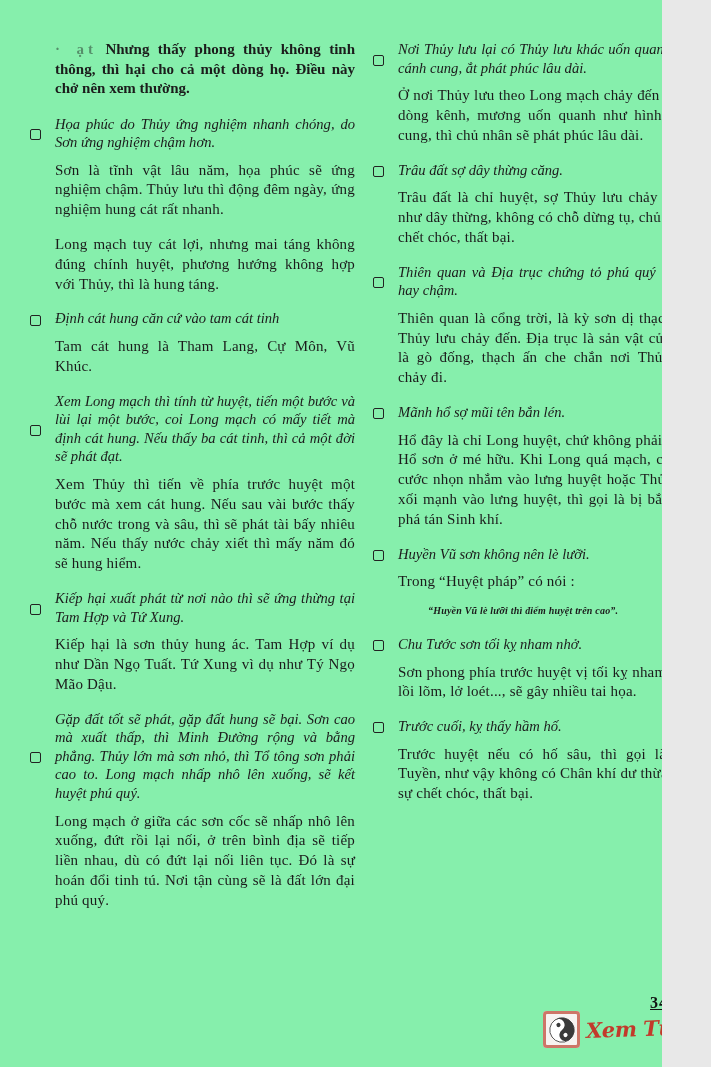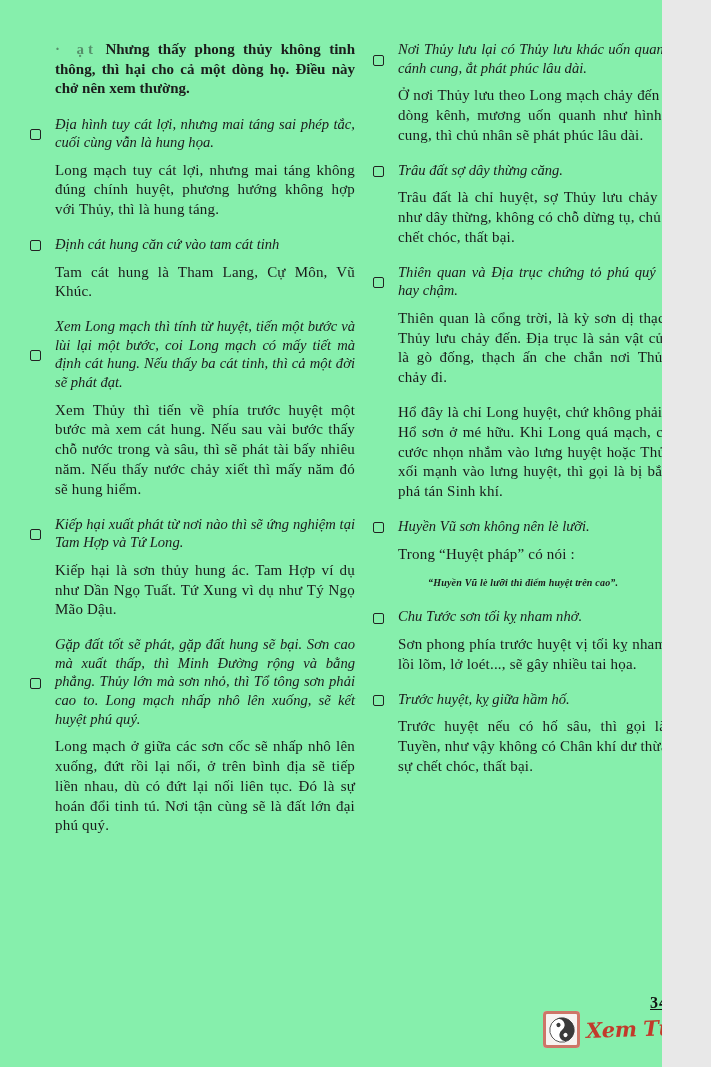--- a/index.html
+++ b/index.html
@@ -110,28 +110,31 @@
 
 <div class="page">
   <div class="columns">
 
     <div class="col">
       <div class="intro">
         <span class="smudge">· ạt</span>
         <span>Nhưng thấy phong thủy không tinh thông, thì hại cho cả một dòng họ. Điều này chở nên xem thường.</span>
       </div>
 
-
-      <div class="entry">
-        <div class="entry-head">
-          <span class="checkbox">
-              <span class="box"></span>
-            </span>
-          <div class="heading">Địa hình tuy cát lợi, nhưng mai táng sai phép tắc, cuối cùng vẫn là hung họa.</div>
-        </div>
+      <div class="entry">
+        <div class="entry-head">
+          <span class="checkbox">
+              <span class="box"></span>
+            </span>
+          <div class="heading">Họa phúc do Thủy ứng nghiệm nhanh chóng, do Sơn ứng nghiệm chậm hơn.</div>
+        </div>
+        <div class="para">Sơn là tĩnh vật lâu năm, họa phúc sẽ ứng nghiệm chậm. Thủy lưu thì động đêm ngày, ứng nghiệm hung cát rất nhanh.</div>
+      </div>
+
+      <div class="entry">
         <div class="para">Long mạch tuy cát lợi, nhưng mai táng không đúng chính huyệt, phương hướng không hợp với Thủy, thì là hung táng.</div>
       </div>
 
       <div class="entry">
         <div class="entry-head">
           <span class="checkbox">
               <span class="box"></span>
             </span>
           <div class="heading">Định cát hung căn cứ vào tam cát tinh</div>
         </div>
@@ -146,21 +149,21 @@
           <div class="heading">Xem Long mạch thì tính từ huyệt, tiến một bước và lùi lại một bước, coi Long mạch có mấy tiết mà định cát hung. Nếu thấy ba cát tinh, thì cả một đời sẽ phát đạt.</div>
         </div>
         <div class="para">Xem Thủy thì tiến về phía trước huyệt một bước mà xem cát hung. Nếu sau vài bước thấy chỗ nước trong và sâu, thì sẽ phát tài bấy nhiêu năm. Nếu thấy nước chảy xiết thì mấy năm đó sẽ hung hiểm.</div>
       </div>
 
       <div class="entry">
         <div class="entry-head">
           <span class="checkbox">
               <span class="box"></span>
             </span>
-          <div class="heading">Kiếp hại xuất phát từ nơi nào thì sẽ ứng nghiệm tại Tam Hợp và Tứ Long.</div>
+          <div class="heading">Kiếp hại xuất phát từ nơi nào thì sẽ ứng thừng tại Tam Hợp và Tứ Xung.</div>
         </div>
         <div class="para">Kiếp hại là sơn thủy hung ác. Tam Hợp ví dụ như Dần Ngọ Tuất. Tứ Xung vì dụ như Tý Ngọ Mão Dậu.</div>
       </div>
 
       <div class="entry">
         <div class="entry-head">
           <span class="checkbox">
               <span class="box"></span>
             </span>
           <div class="heading">Gặp đất tốt sẽ phát, gặp đất hung sẽ bại. Sơn cao mà xuất thấp, thì Minh Đường rộng và bằng phẳng. Thủy lớn mà sơn nhỏ, thì Tổ tông sơn phải cao to. Long mạch nhấp nhô lên xuống, sẽ kết huyệt phú quý.</div>
@@ -194,20 +197,26 @@
         <div class="entry-head">
           <span class="checkbox">
               <span class="box"></span>
             </span>
           <div class="heading">Thiên quan và Địa trục chứng tỏ phú quý nhanh hay chậm.</div>
         </div>
         <div class="para">Thiên quan là cổng trời, là kỳ sơn dị thạch nơi Thủy lưu chảy đến. Địa trục là sản vật của đất, là gò đống, thạch ấn che chắn nơi Thủy lưu chảy đi.</div>
       </div>
 
       <div class="entry">
+        <div class="entry-head">
+          <span class="checkbox">
+              <span class="box"></span>
+            </span>
+          <div class="heading">Mãnh hổ sợ mũi tên bắn lén.</div>
+        </div>
         <div class="para">Hổ đây là chỉ Long huyệt, chứ không phải Bạch Hổ sơn ở mé hữu. Khi Long quá mạch, có sơn cước nhọn nhắm vào lưng huyệt hoặc Thủy lưu xối mạnh vào lưng huyệt, thì gọi là bị bắn lén, phá tán Sinh khí.</div>
       </div>
 
       <div class="entry">
         <div class="entry-head">
           <span class="checkbox">
               <span class="box"></span>
             </span>
           <div class="heading">Huyền Vũ sơn không nên lè lưỡi.</div>
         </div>
@@ -223,21 +232,21 @@
           <div class="heading">Chu Tước sơn tối kỵ nham nhở.</div>
         </div>
         <div class="para">Sơn phong phía trước huyệt vị tối kỵ nham nhở, lồi lõm, lở loét..., sẽ gây nhiều tai họa.</div>
       </div>
 
       <div class="entry">
         <div class="entry-head">
           <span class="checkbox">
               <span class="box"></span>
             </span>
-          <div class="heading">Trước huyệt, kỵ giữa hầm hố.</div>
+          <div class="heading">Trước cuối, kỵ thấy hầm hố.</div>
         </div>
         <div class="para">Trước huyệt nếu có hố sâu, thì gọi là Âm Tuyền, như vậy không có Chân khí dư thừa, chủ sự chết chóc, thất bại.</div>
       </div>
     </div>
   </div>
 
   <div class="watermark">
     <div class="logo-box">
       <svg width="26" height="26" viewBox="0 0 100 100" style="transform:rotate(-35deg)">
         <circle cx="50" cy="50" r="47" fill="#ffffff" stroke="#3a3a3a" stroke-width="3"></circle>

